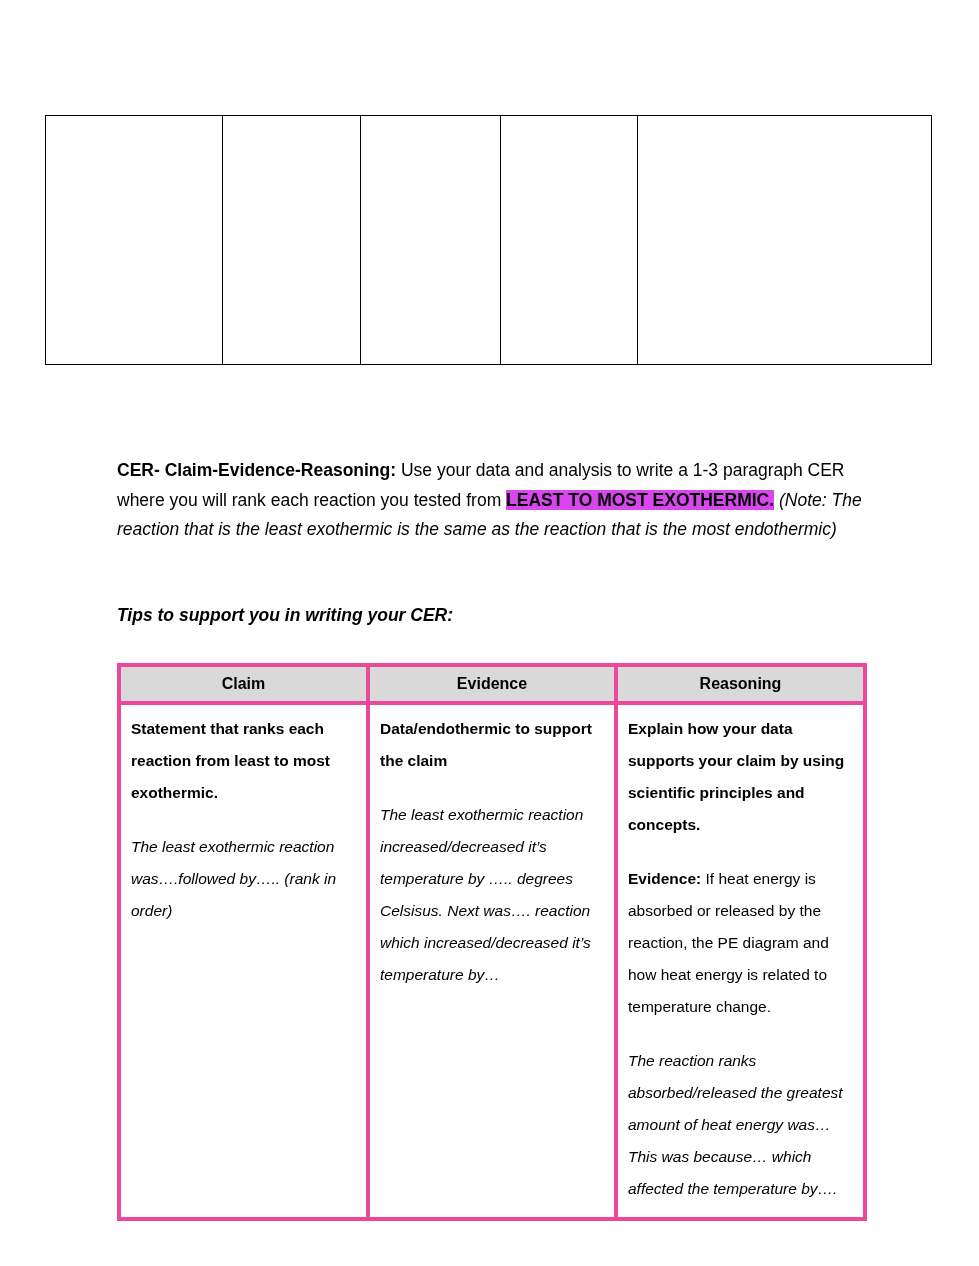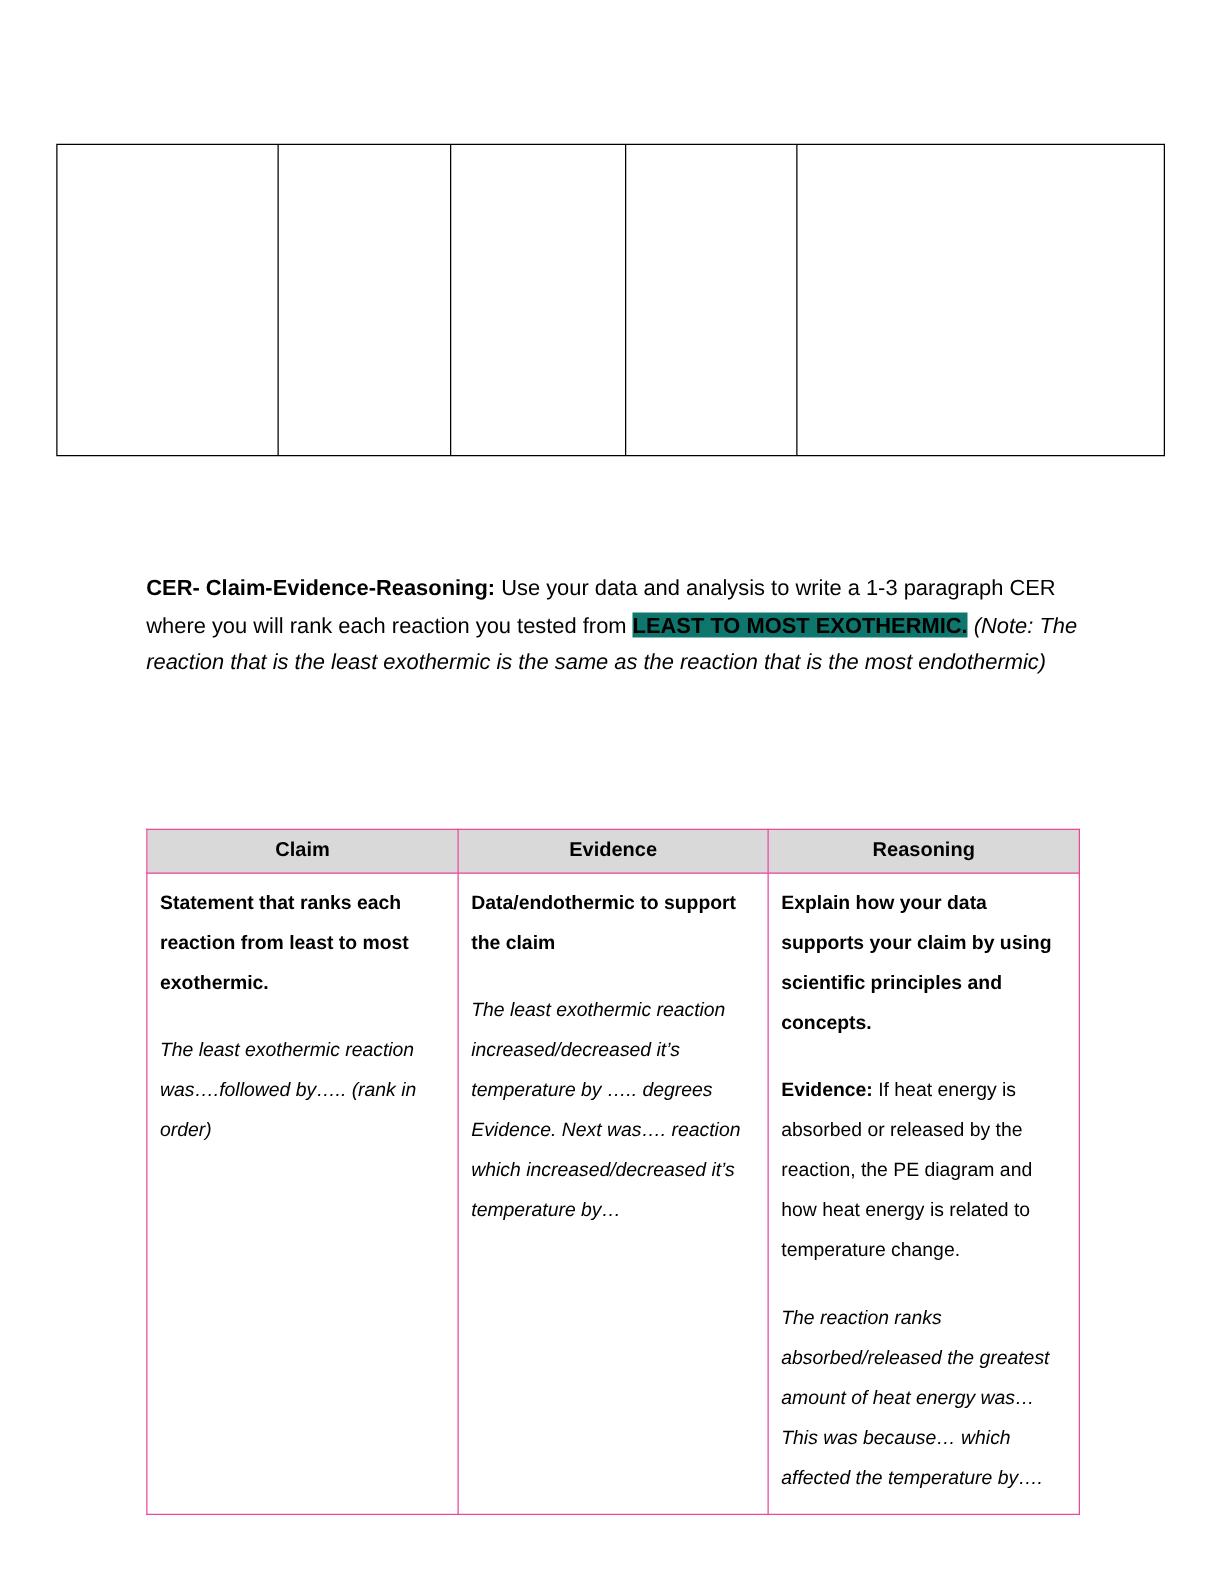--- a/index.html
+++ b/index.html
@@ -35,21 +35,21 @@
     left: 117px;
     top: 456px;
     width: 750px;
     font-size: 17.5px;
     line-height: 29.5px;
   }
   .bold { font-weight: bold; }
   .italic { font-style: italic; }
   .highlight {
     font-weight: bold;
-    background: #0f766e;
+    background: #d946ef;
   }
 
   
   .tips-heading {
     position: absolute;
     left: 117px;
     top: 605px;
     font-size: 17.5px;
     font-weight: bold;
     font-style: italic;
@@ -61,21 +61,21 @@
     left: 117px;
     top: 663px;
     width: 746px;
     border-collapse: collapse;
     table-layout: fixed;
   }
   .tips-table col.c1 { width: 249px; }
   .tips-table col.c2 { width: 248px; }
   .tips-table col.c3 { width: 249px; }
   .tips-table th, .tips-table td {
-    border: 1px solid #ec4899;
+    border: 4px solid #ec4899;
     vertical-align: top;
   }
   .tips-table th {
     background: #d9d9d9;
     font-size: 16px;
     font-weight: bold;
     text-align: center;
     padding: 8px 6px;
   }
   .tips-table td {
@@ -93,20 +93,21 @@
   <div class="top-table">
     <div class="cell"></div>
     <div class="cell"></div>
     <div class="cell"></div>
     <div class="cell"></div>
     <div class="cell"></div>
   </div>
 
   <p class="cer-para"><span class="bold">CER- Claim-Evidence-Reasoning:</span><span> Use your data and analysis to write a 1-3 paragraph CER where you will rank each reaction you tested from </span><span class="highlight">LEAST TO MOST EXOTHERMIC.</span><span>  </span><span class="italic">(Note: The reaction that is the least exothermic is the same as the reaction that is the most endothermic)</span></p>
 
+  <h2 class="tips-heading">Tips to support you in writing your CER:</h2>
 
   <table class="tips-table">
     <colgroup>
       <col class="c1">
         <col class="c2">
         <col class="c3">
     </colgroup>
     <thead>
       <tr>
         <th>Claim</th>
@@ -115,21 +116,21 @@
       </tr>
     </thead>
     <tbody>
       <tr>
         <td>
           <div class="para bold">Statement that ranks each reaction from least to most exothermic.</div>
           <div class="para italic">The least exothermic reaction was….followed by….. (rank in order)</div>
         </td>
         <td>
           <div class="para bold">Data/endothermic to support the claim</div>
-          <div class="para italic">The least exothermic reaction increased/decreased it’s temperature by ….. degrees Evidence.  Next was…. reaction which increased/decreased it’s temperature by…</div>
+          <div class="para italic">The least exothermic reaction increased/decreased it’s temperature by ….. degrees Celsisus.  Next was…. reaction which increased/decreased it’s temperature by…</div>
         </td>
         <td>
           <div class="para bold">Explain how your data supports your claim by using scientific principles and concepts.</div>
           <div class="para"><span class="bold">Evidence:</span><span> If heat energy is absorbed or released by the reaction, the PE diagram and how heat energy is related to temperature change.</span></div>
           <div class="para italic">The reaction ranks absorbed/released the greatest amount of heat energy was… This was because… which affected the temperature by….</div>
         </td>
       </tr>
     </tbody>
   </table>
 

